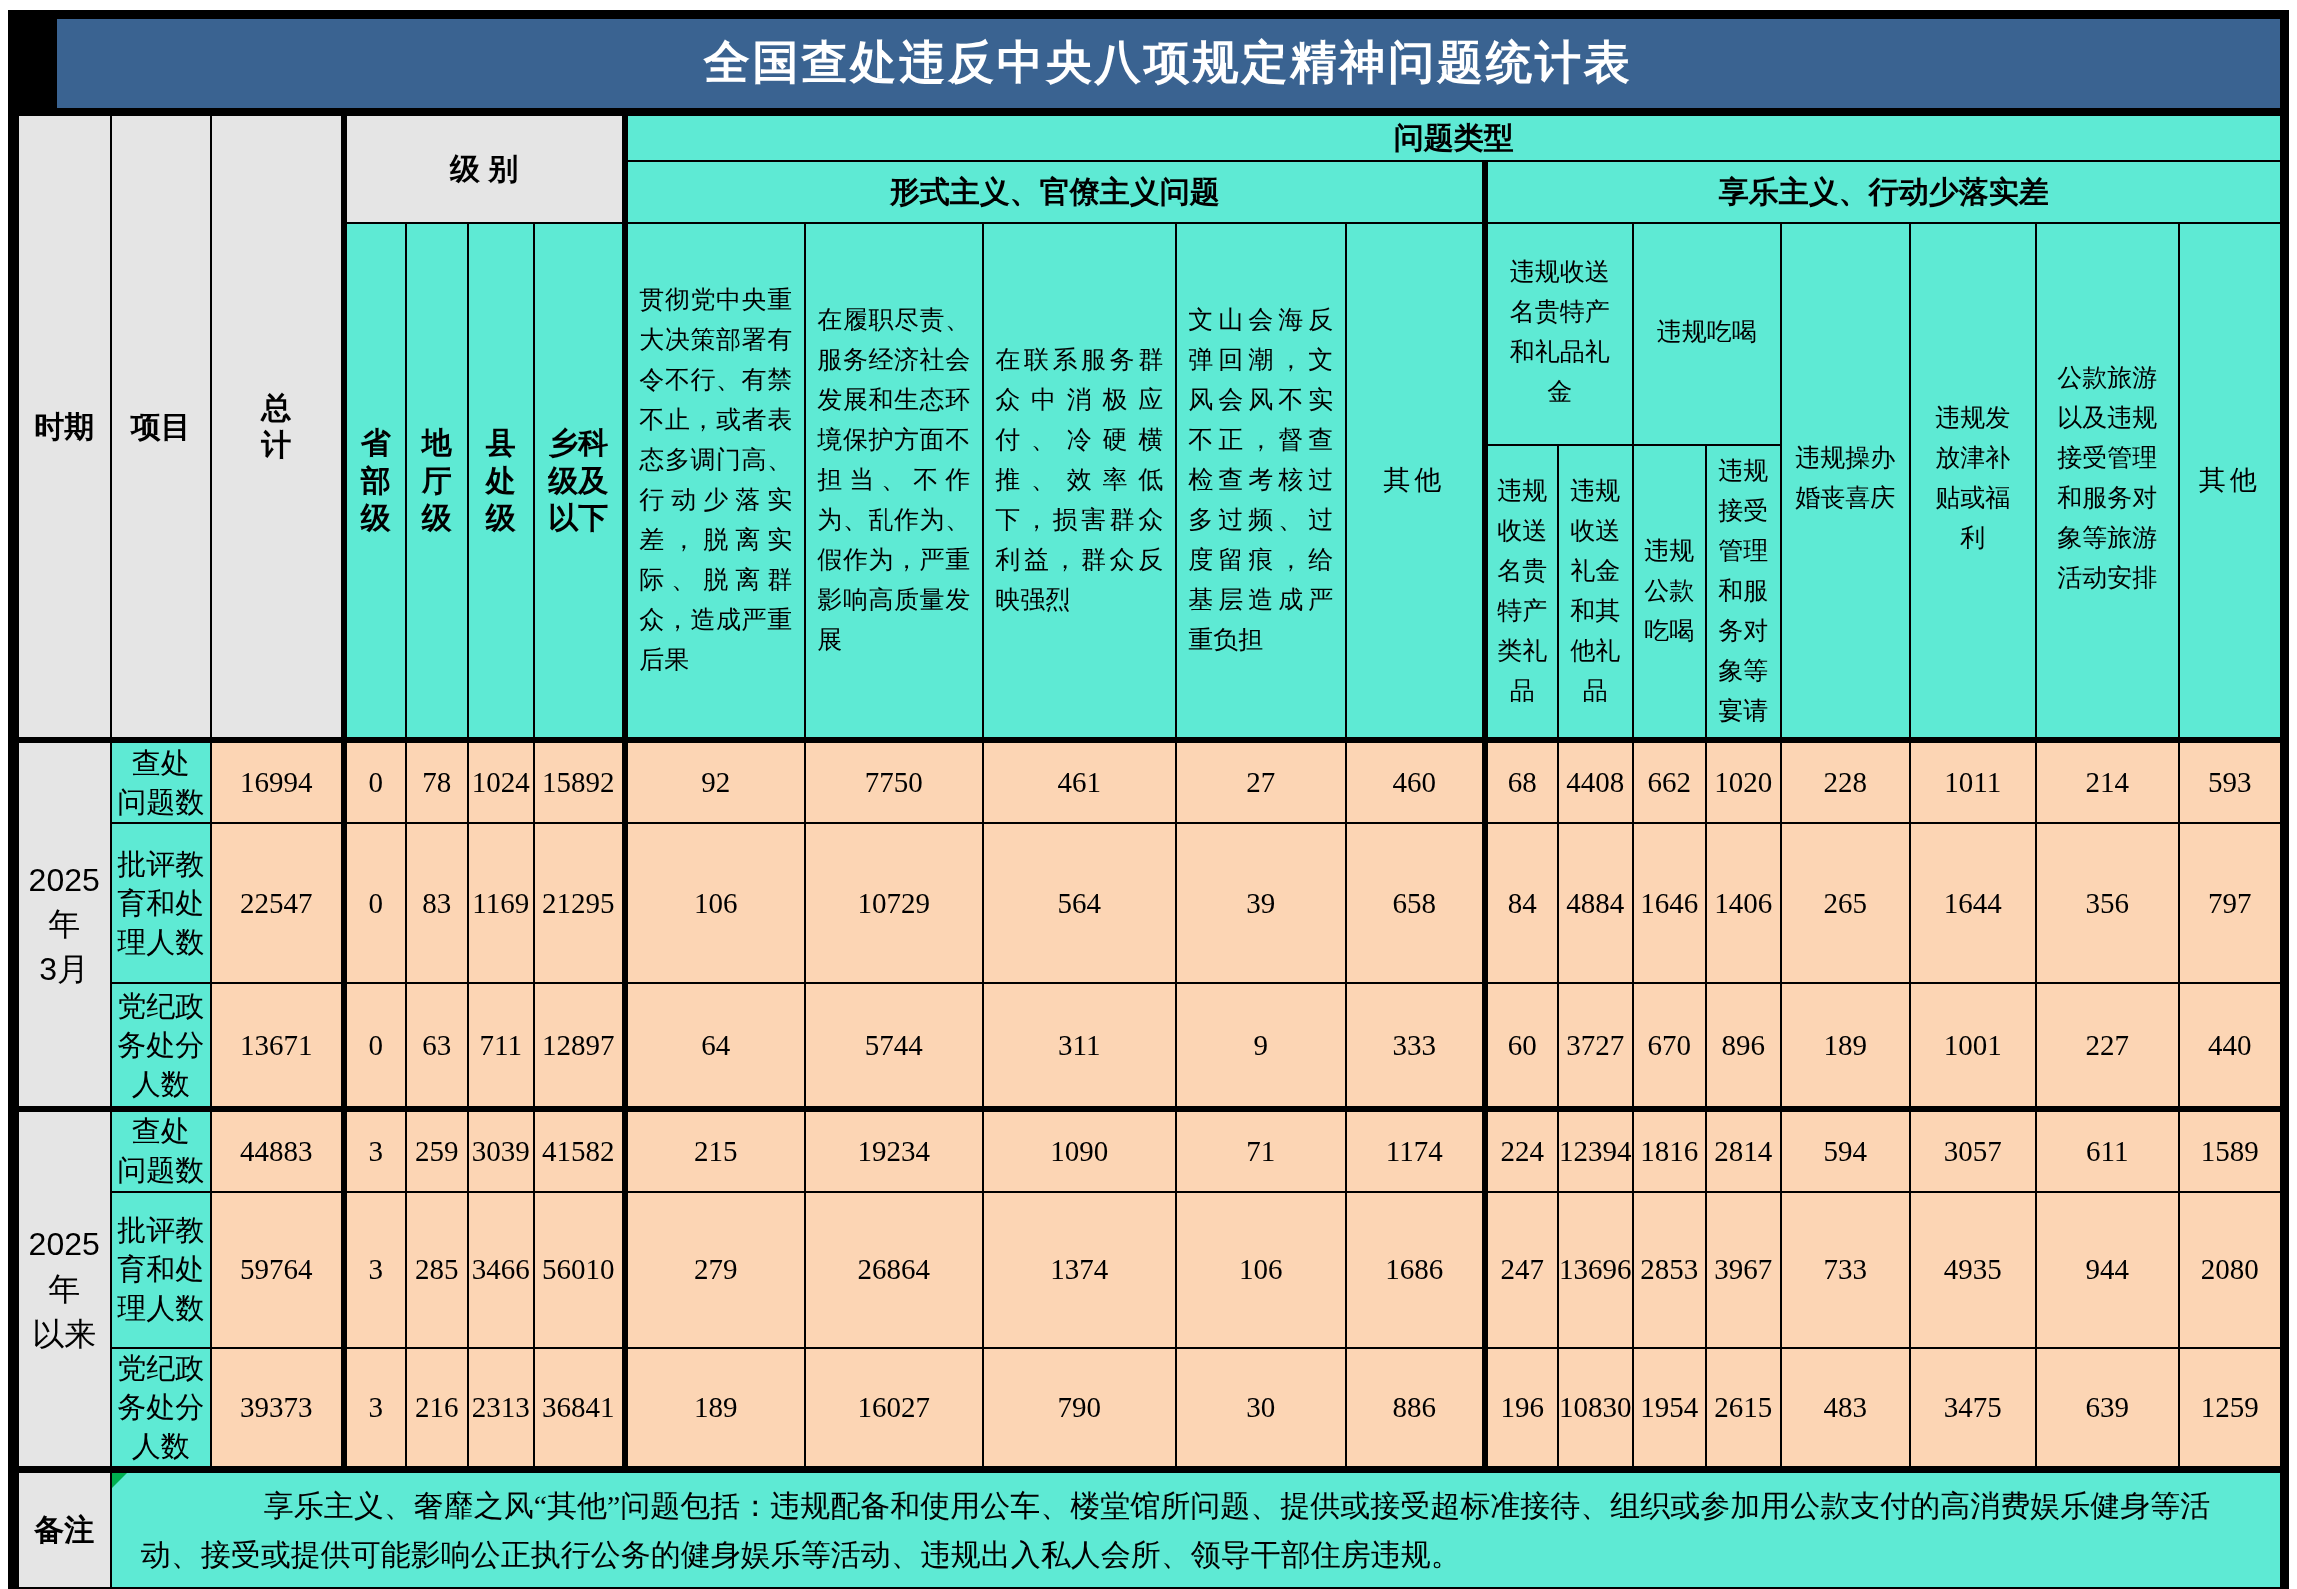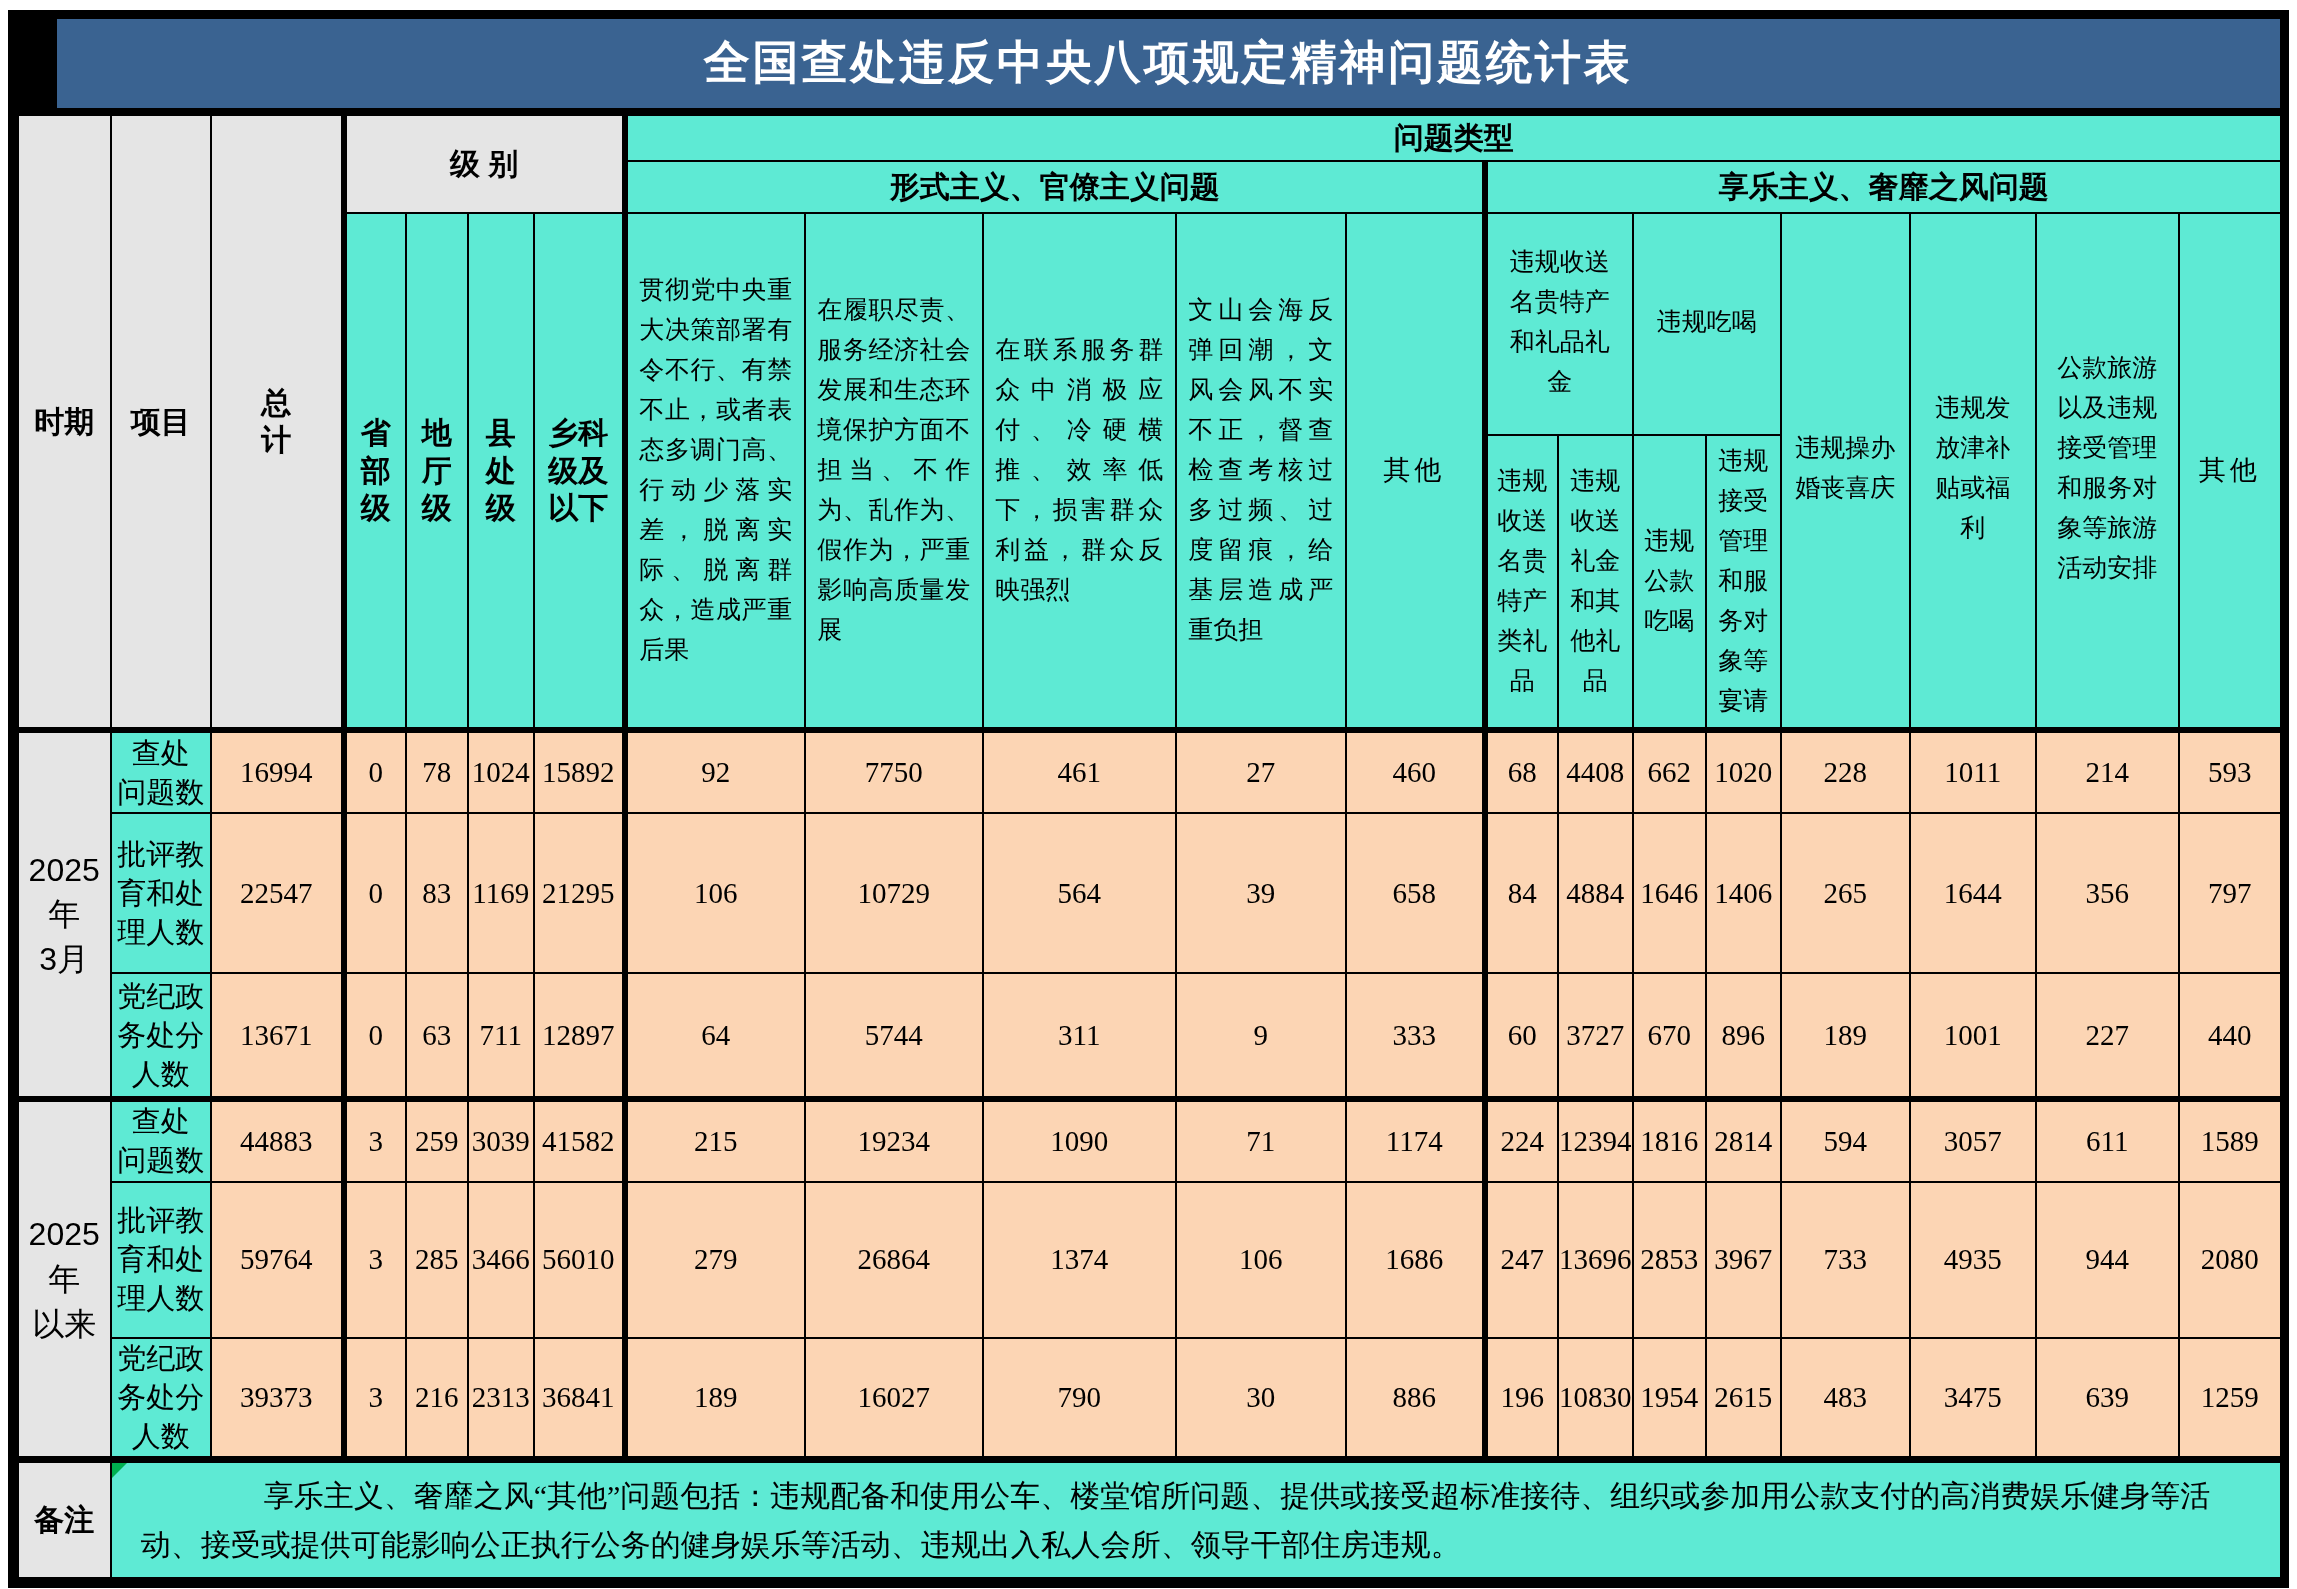--- a/index.html
+++ b/index.html
@@ -60,23 +60,23 @@
     <tbody>
         <tr style="height:46px">
       <td class="hM lbl" rowspan="4">时期</td>
       <td class="hM lbl" rowspan="4">项目</td>
       <td class="hM lbl" rowspan="4">总
 计</td>
       <td class="hM lbl bl6" colspan="4" rowspan="2">级 别</td>
       <td class="hL lbl bl6" colspan="13">问题类型</td>
     </tr>
 
-    <tr style="height:52px">
+    <tr style="height:62px">
       <td class="hL lbl bl6" colspan="5">形式主义、官僚主义问题</td>
-      <td class="hL lbl bl6" colspan="8">享乐主义、奢靡之风问题</td>
+      <td class="hL lbl bl6" colspan="8">享乐主义、行动少落实差</td>
     </tr>
 
     <tr style="height:222px">
       <td class="hL lbl bl6" rowspan="2">省
 部
 级</td>
       <td class="hL lbl" rowspan="2">地
 厅
 级</td>
       <td class="hL lbl" rowspan="2">县

